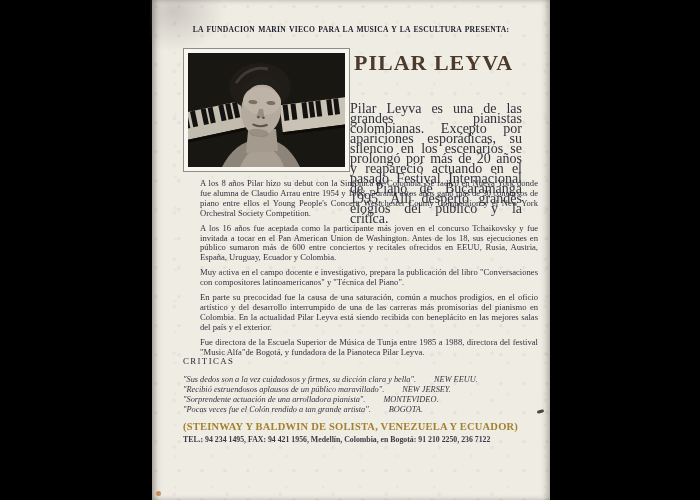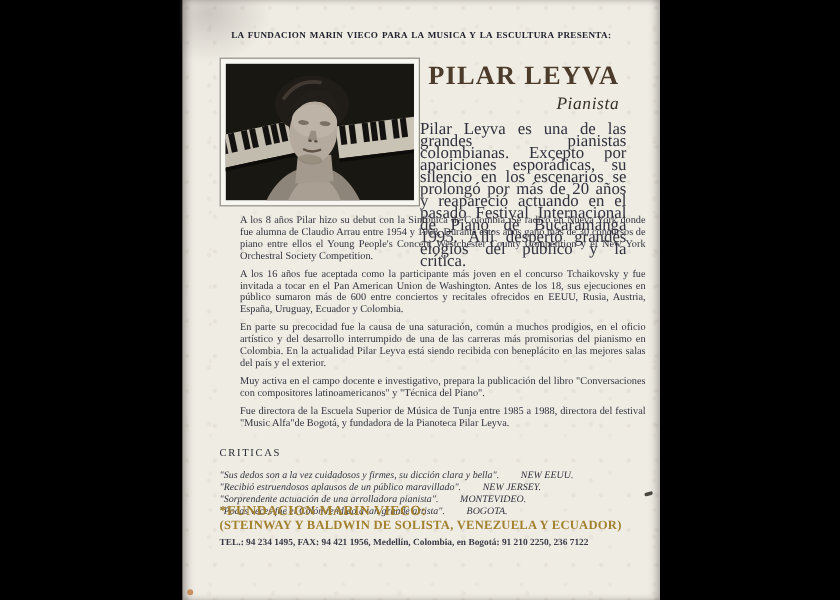--- a/index.html
+++ b/index.html
@@ -12,29 +12,29 @@
       radial-gradient(circle at 42% 52%, rgba(180,172,158,.13) 0 1.4px, transparent 2.4px);
     background-size:23px 29px, 37px 31px, 53px 47px;
     box-shadow: inset 5px 0 7px -3px rgba(60,55,50,.55), inset -5px 0 7px -3px rgba(60,55,50,.45);}
   .smudge{position:absolute;left:-2px;top:-8px;width:80px;height:64px;
     background:radial-gradient(ellipse at 30% 30%, rgba(110,105,100,.28), transparent 65%);}
   .presenter{position:absolute;top:25px;left:0;width:100%;text-align:center;
     font-size:7.6px;font-weight:bold;letter-spacing:.25px;word-spacing:1px;color:#23232f;}
   .photo-frame{position:absolute;left:31px;top:48px;padding:4px;background:#f8f6f0;
     border:1px solid #908d83;}
   .photo-frame svg{display:block;}
-  .title-block{position:absolute;left:188px;top:50px;width:176px;text-align:right;}
+  .title-block{position:absolute;left:202px;top:50px;width:176px;text-align:left;}
   .title{font-size:22px;font-weight:bold;color:#4c3b2a;letter-spacing:1px;}
   .subtitle{font-size:14.5px;font-style:italic;color:#353028;margin-top:3px;letter-spacing:.5px;}
   .intro{position:absolute;left:198px;top:104px;width:172px;font-size:14px;line-height:10px;
     text-align:justify;color:#31313d;}
   .body-copy{position:absolute;left:48px;top:179px;width:338px;color:#31313d;
     font-size:8.6px;line-height:9.9px;text-align:justify;}
   .body-copy p{margin:0 0 5px;}
-  .criticas{position:absolute;left:31px;top:356px;margin-top:16px;}
+  .criticas{position:absolute;left:31px;top:356px;}
   .criticas-heading{font-size:8.8px;letter-spacing:1.4px;margin-bottom:9px;color:#2b2b36;}
   .quote-line{font-style:italic;font-size:8.3px;line-height:10.1px;color:#34343f;}
   .city{margin-left:18px;}
   .foundation{position:absolute;left:31px;top:420px;}
   .f-name{font-size:11.5px;font-weight:bold;color:#a2812e;letter-spacing:.4px;}
   .f-brands{font-size:10.5px;font-weight:bold;color:#a2812e;letter-spacing:.2px;margin-top:1px;}
   .f-contact{font-size:7.8px;color:#3a3a46;margin-top:3px;font-weight:bold;}
   .roles{position:absolute;left:31px;top:461px;font-size:9.4px;font-weight:bold;
     font-style:italic;color:#262635;letter-spacing:.2px;}
   .speck{position:absolute;right:6px;top:410px;width:7px;height:3px;background:#4a4640;
@@ -95,51 +95,49 @@
             <path d="M66,72 Q73,75 81,71" stroke="#5f5346" stroke-width="2" fill="none"></path>
             <ellipse cx="73" cy="80" rx="10" ry="4" fill="#857a6c" opacity="0.55"></ellipse>
           </g>
           <path d="M52,44 Q58,24 76,22 Q92,22 94,40 Q84,30 70,32 Q58,34 52,44 Z" fill="#221e19"></path>
         </g>
       </svg>
     </div>
 
     <div class="title-block">
       <div class="title">PILAR LEYVA</div>
-      <div class="subtitle">Pianista</div>
     </div>
 
     <div class="intro">Pilar Leyva es una de las grandes pianistas colombianas.  Excepto por apariciones esporádicas, su silencio en los escenarios se prolongó por más de 20 años y reapareció actuando en el pasado Festival Internacional de Piano de Bucaramanga 1995.  Allí despertó grandes elogios del público y la crítica.</div>
 
     <div class="body-copy">
       <p>A los 8 años Pilar hizo su debut con la Sinfónica de Colombia.  Se radicó en Nueva York donde fue alumna de Claudio Arrau entre 1954 y 1968.  Durante estos años ganó más de 30 concursos de piano entre ellos el Young People's Concert, Westchester County Competition y el New York Orchestral Society Competition.</p>
       <p>A los 16 años fue aceptada como la participante más joven en el concurso Tchaikovsky  y fue invitada a tocar en el Pan American Union de Washington.  Antes de los 18, sus ejecuciones en público sumaron más de 600 entre conciertos y recitales ofrecidos en EEUU, Rusia, Austria, España, Uruguay, Ecuador y Colombia.</p>
+      <p>Muy activa en el campo docente e investigativo, prepara la publicación del libro "Conversaciones con compositores latinoamericanos" y "Técnica del Piano".</p>
       <p>En parte su precocidad fue la causa de una saturación, común a muchos prodigios, en el oficio artístico y del desarrollo interrumpido de una de las carreras más promisorias del pianismo en Colombia.  En la actualidad Pilar Leyva está siendo recibida con beneplácito en las mejores salas del país y el exterior.</p>
-      <p>Muy activa en el campo docente e investigativo, prepara la publicación del libro "Conversaciones con compositores latinoamericanos" y "Técnica del Piano".</p>
       <p>Fue directora de la Escuela Superior de Música de Tunja entre 1985 a 1988, directora del festival "Music Alfa"de Bogotá, y fundadora de la Pianoteca Pilar Leyva.</p>
     </div>
 
     <div class="criticas">
       <div class="criticas-heading">CRITICAS</div>
       <div class="quote-line">
         <span>"Sus dedos son a la vez cuidadosos y firmes, su dicción clara y bella".</span><span class="city">NEW  EEUU.</span>
       </div>
       <div class="quote-line">
         <span>"Recibió estruendosos aplausos de un público maravillado".</span><span class="city">NEW JERSEY.</span>
       </div>
       <div class="quote-line">
         <span>"Sorprendente actuación de una arrolladora pianista".</span><span class="city">MONTEVIDEO.</span>
       </div>
       <div class="quote-line">
         <span>"Pocas veces fue el Colón rendido a tan grande artista".</span><span class="city">BOGOTA.</span>
       </div>
     </div>
 
     <div class="foundation">
-      <div class="f-name">*FUNDACION MARIN VIECO:</div>
       <div class="f-brands">(STEINWAY Y BALDWIN DE SOLISTA, VENEZUELA Y ECUADOR)</div>
       <div class="f-contact">TEL.: 94 234 1495, FAX: 94 421 1956, Medellín, Colombia, en Bogotá:  91 210 2250, 236 7122</div>
     </div>
 
 
     <div class="speck"></div>
     <div class="speck2"></div>
   </div>
 </div>
 

